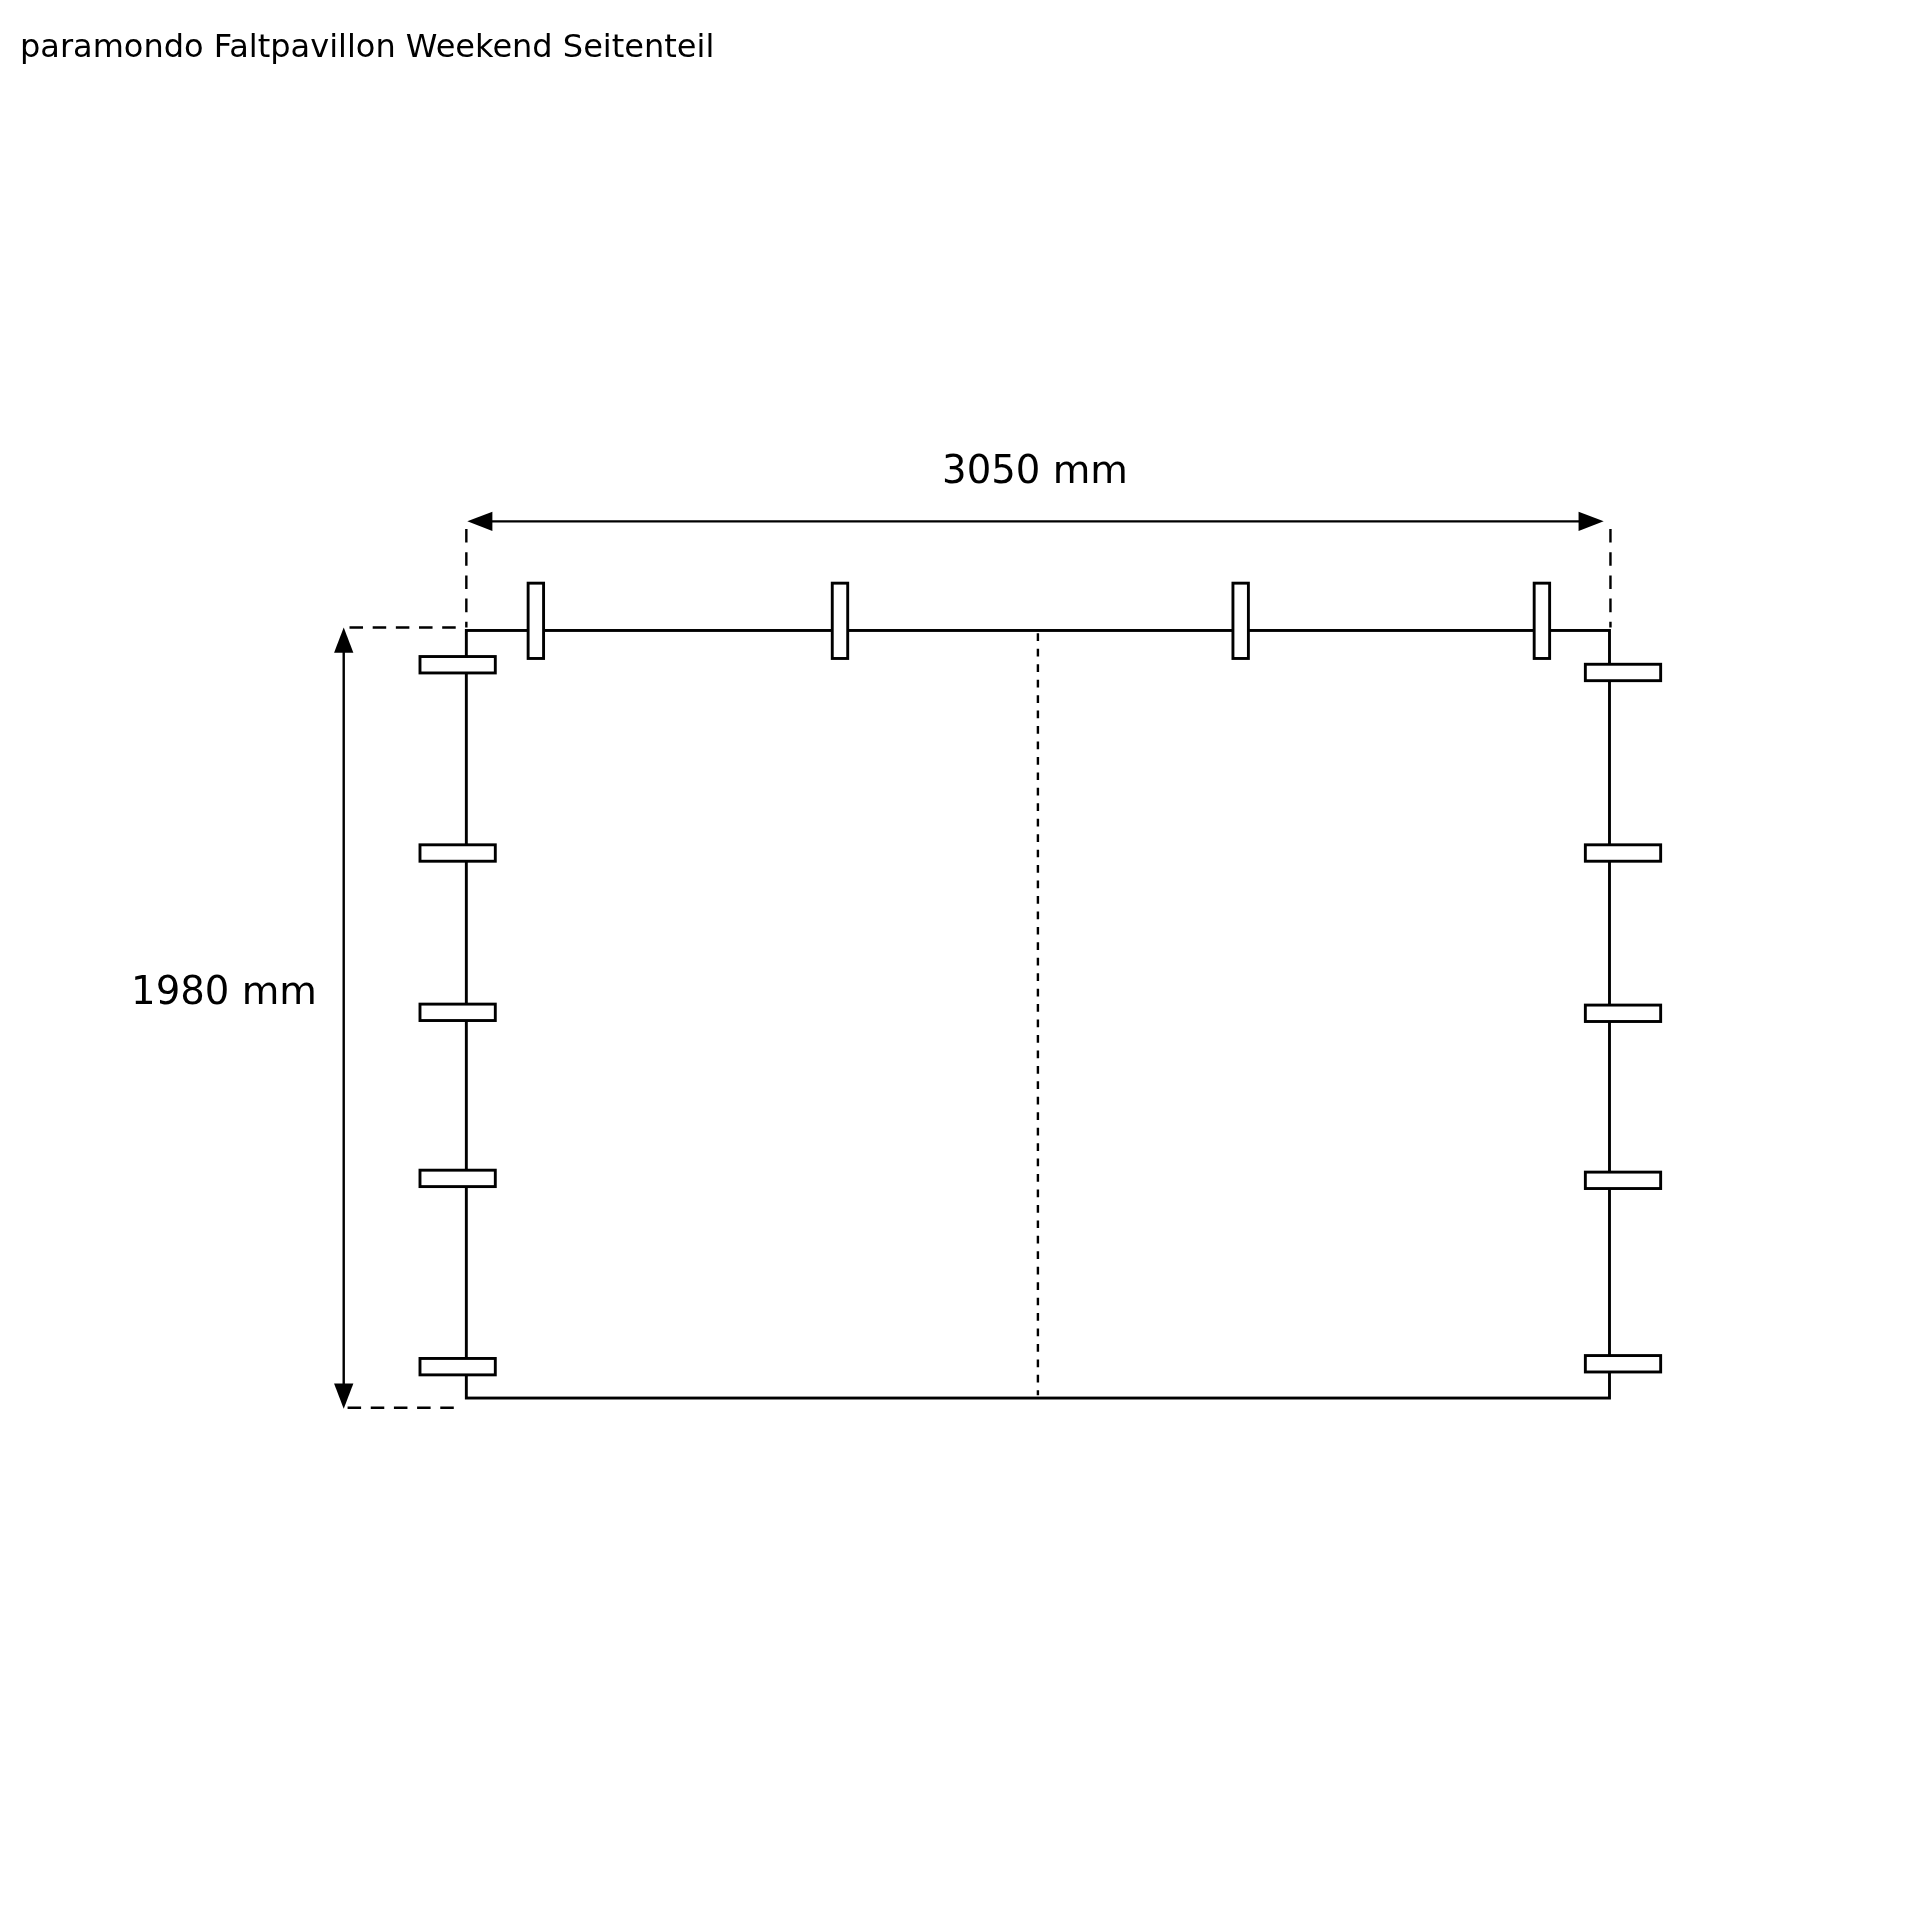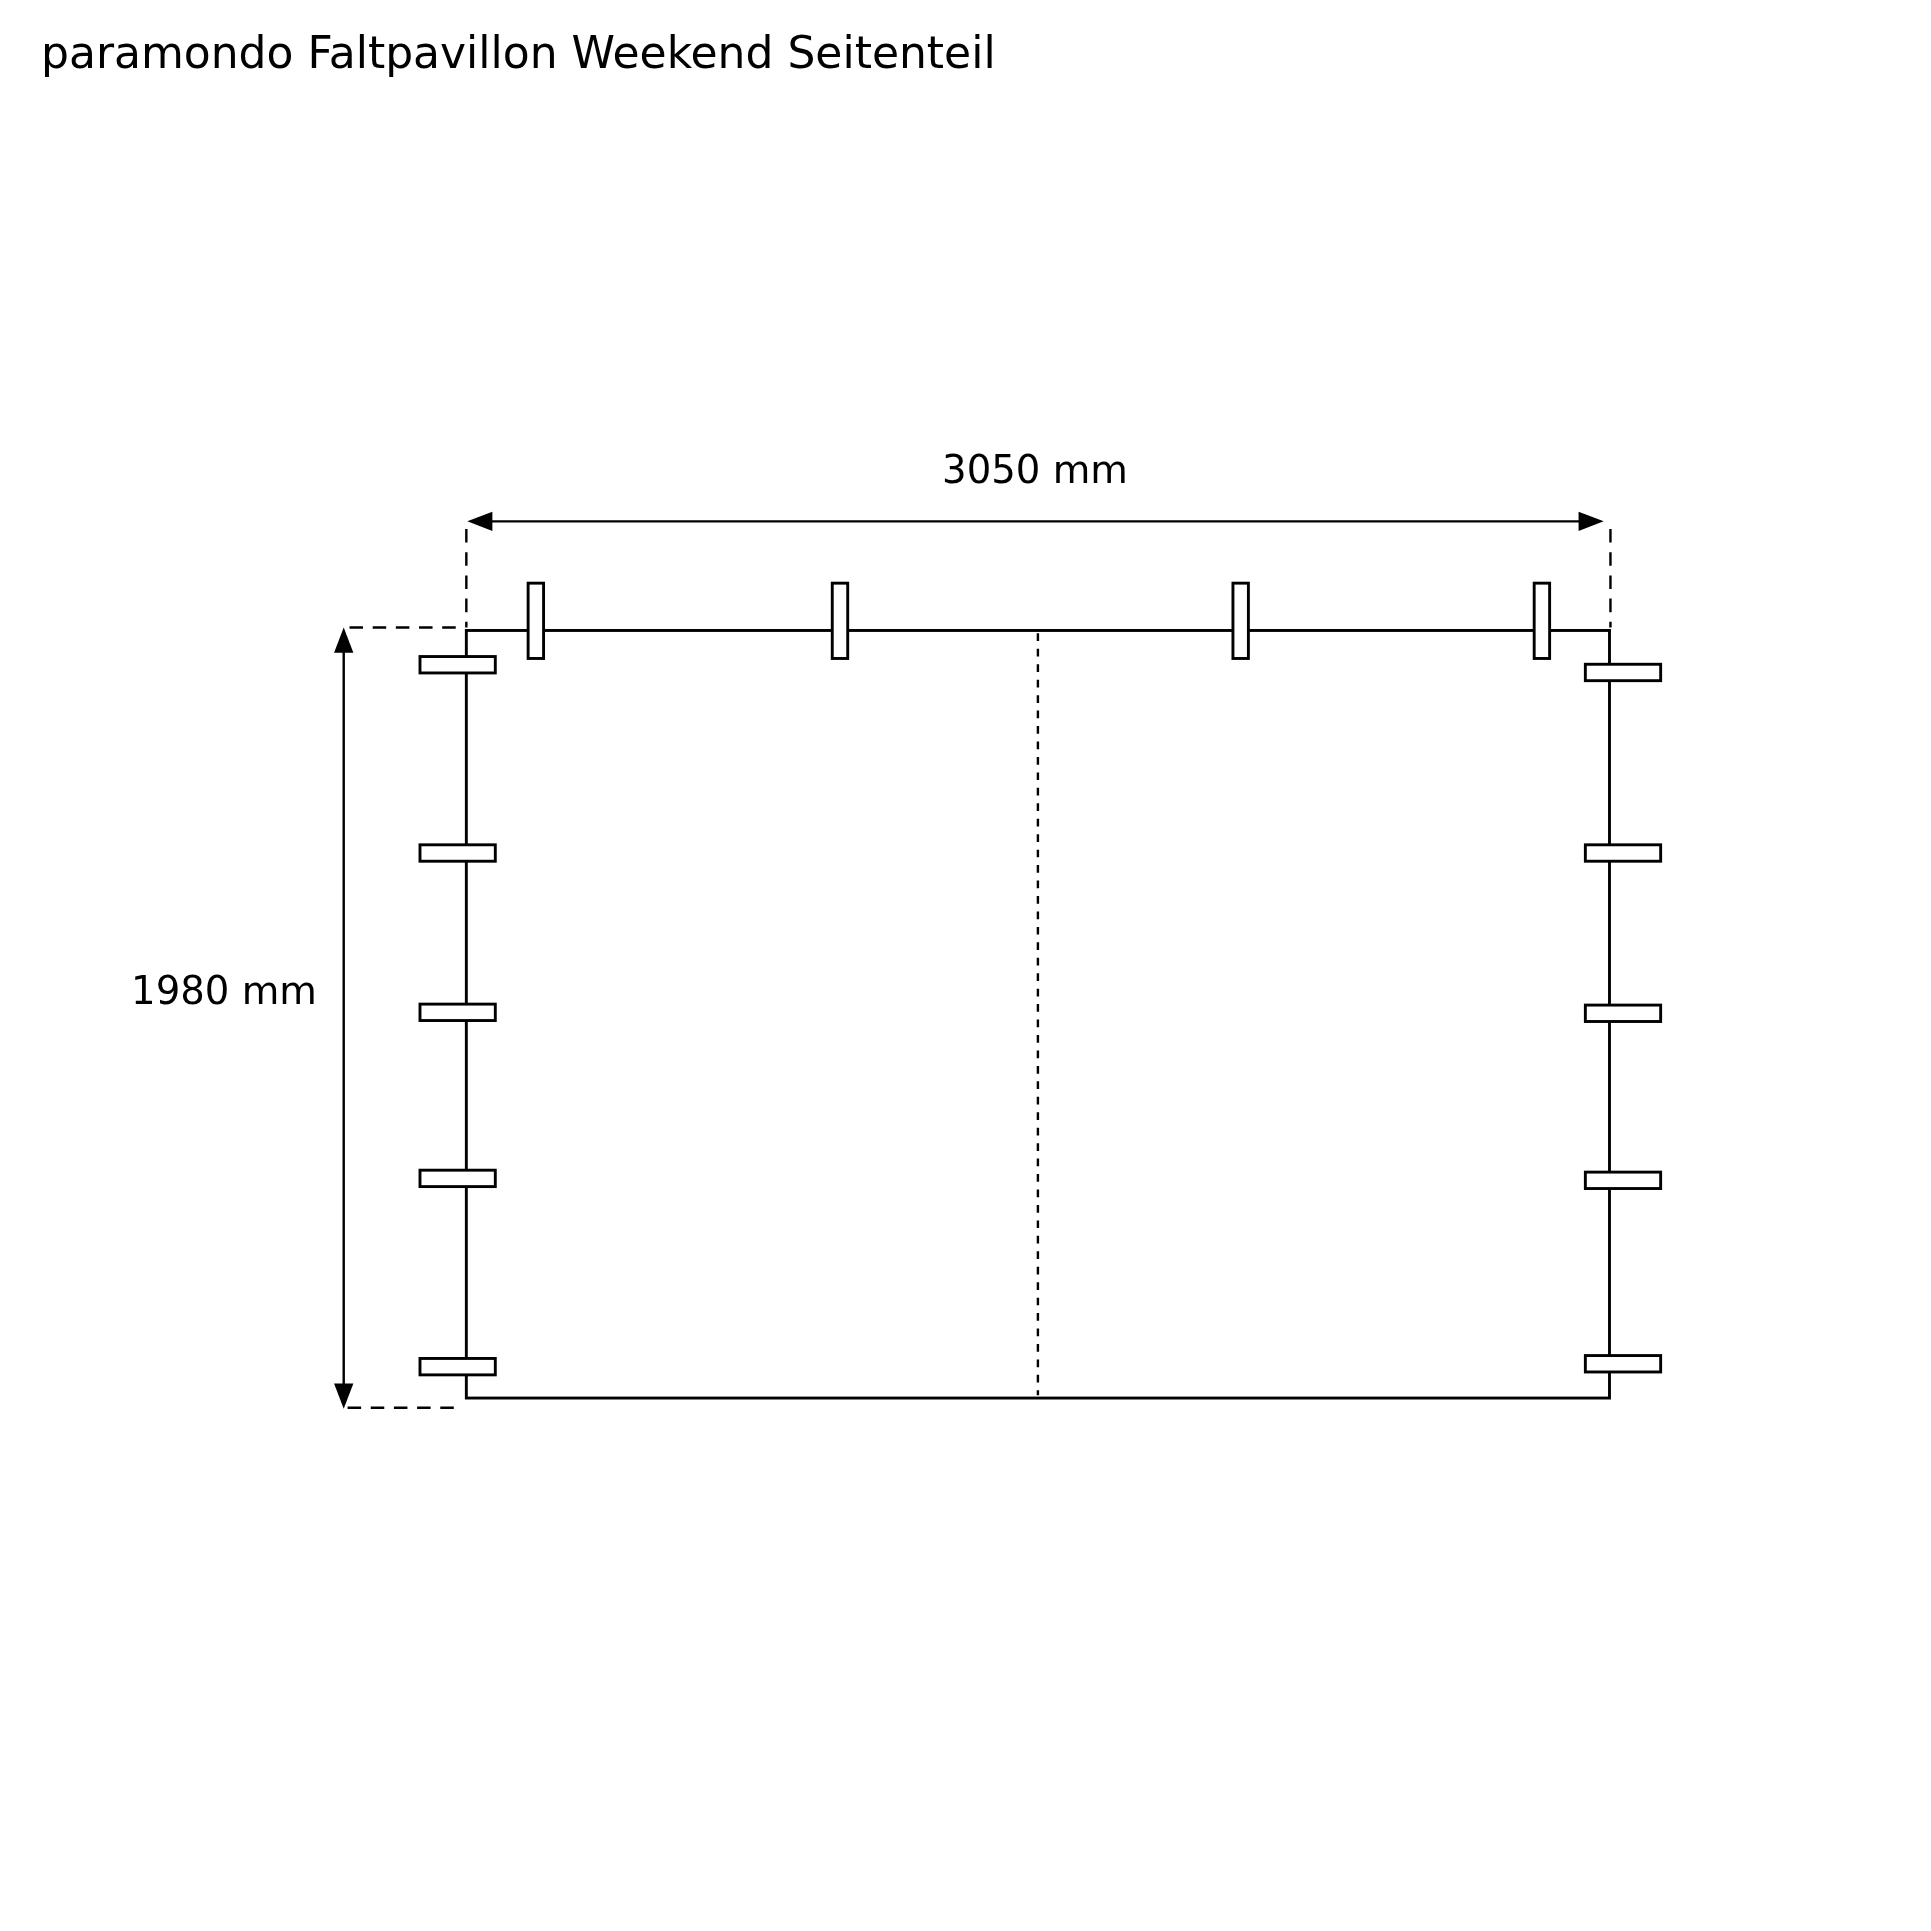--- a/index.html
+++ b/index.html
@@ -14,23 +14,23 @@
     overflow: hidden;
   }
   .canvas {
     position: relative;
     width: 1931px;
     height: 1931px;
     background: #ffffff;
   }
   .title {
     position: absolute;
-    left: 41px;
+    left: 20px;
     top: 27px;
-    font-size: 44px;
+    font-size: 32px;
     line-height: 1.2;
     color: #000000;
     white-space: nowrap;
   }
   svg.drawing {
     position: absolute;
     left: 0;
     top: 0;
   }
   svg .outline   { fill: #ffffff; stroke: #000000; stroke-width: 3; }

